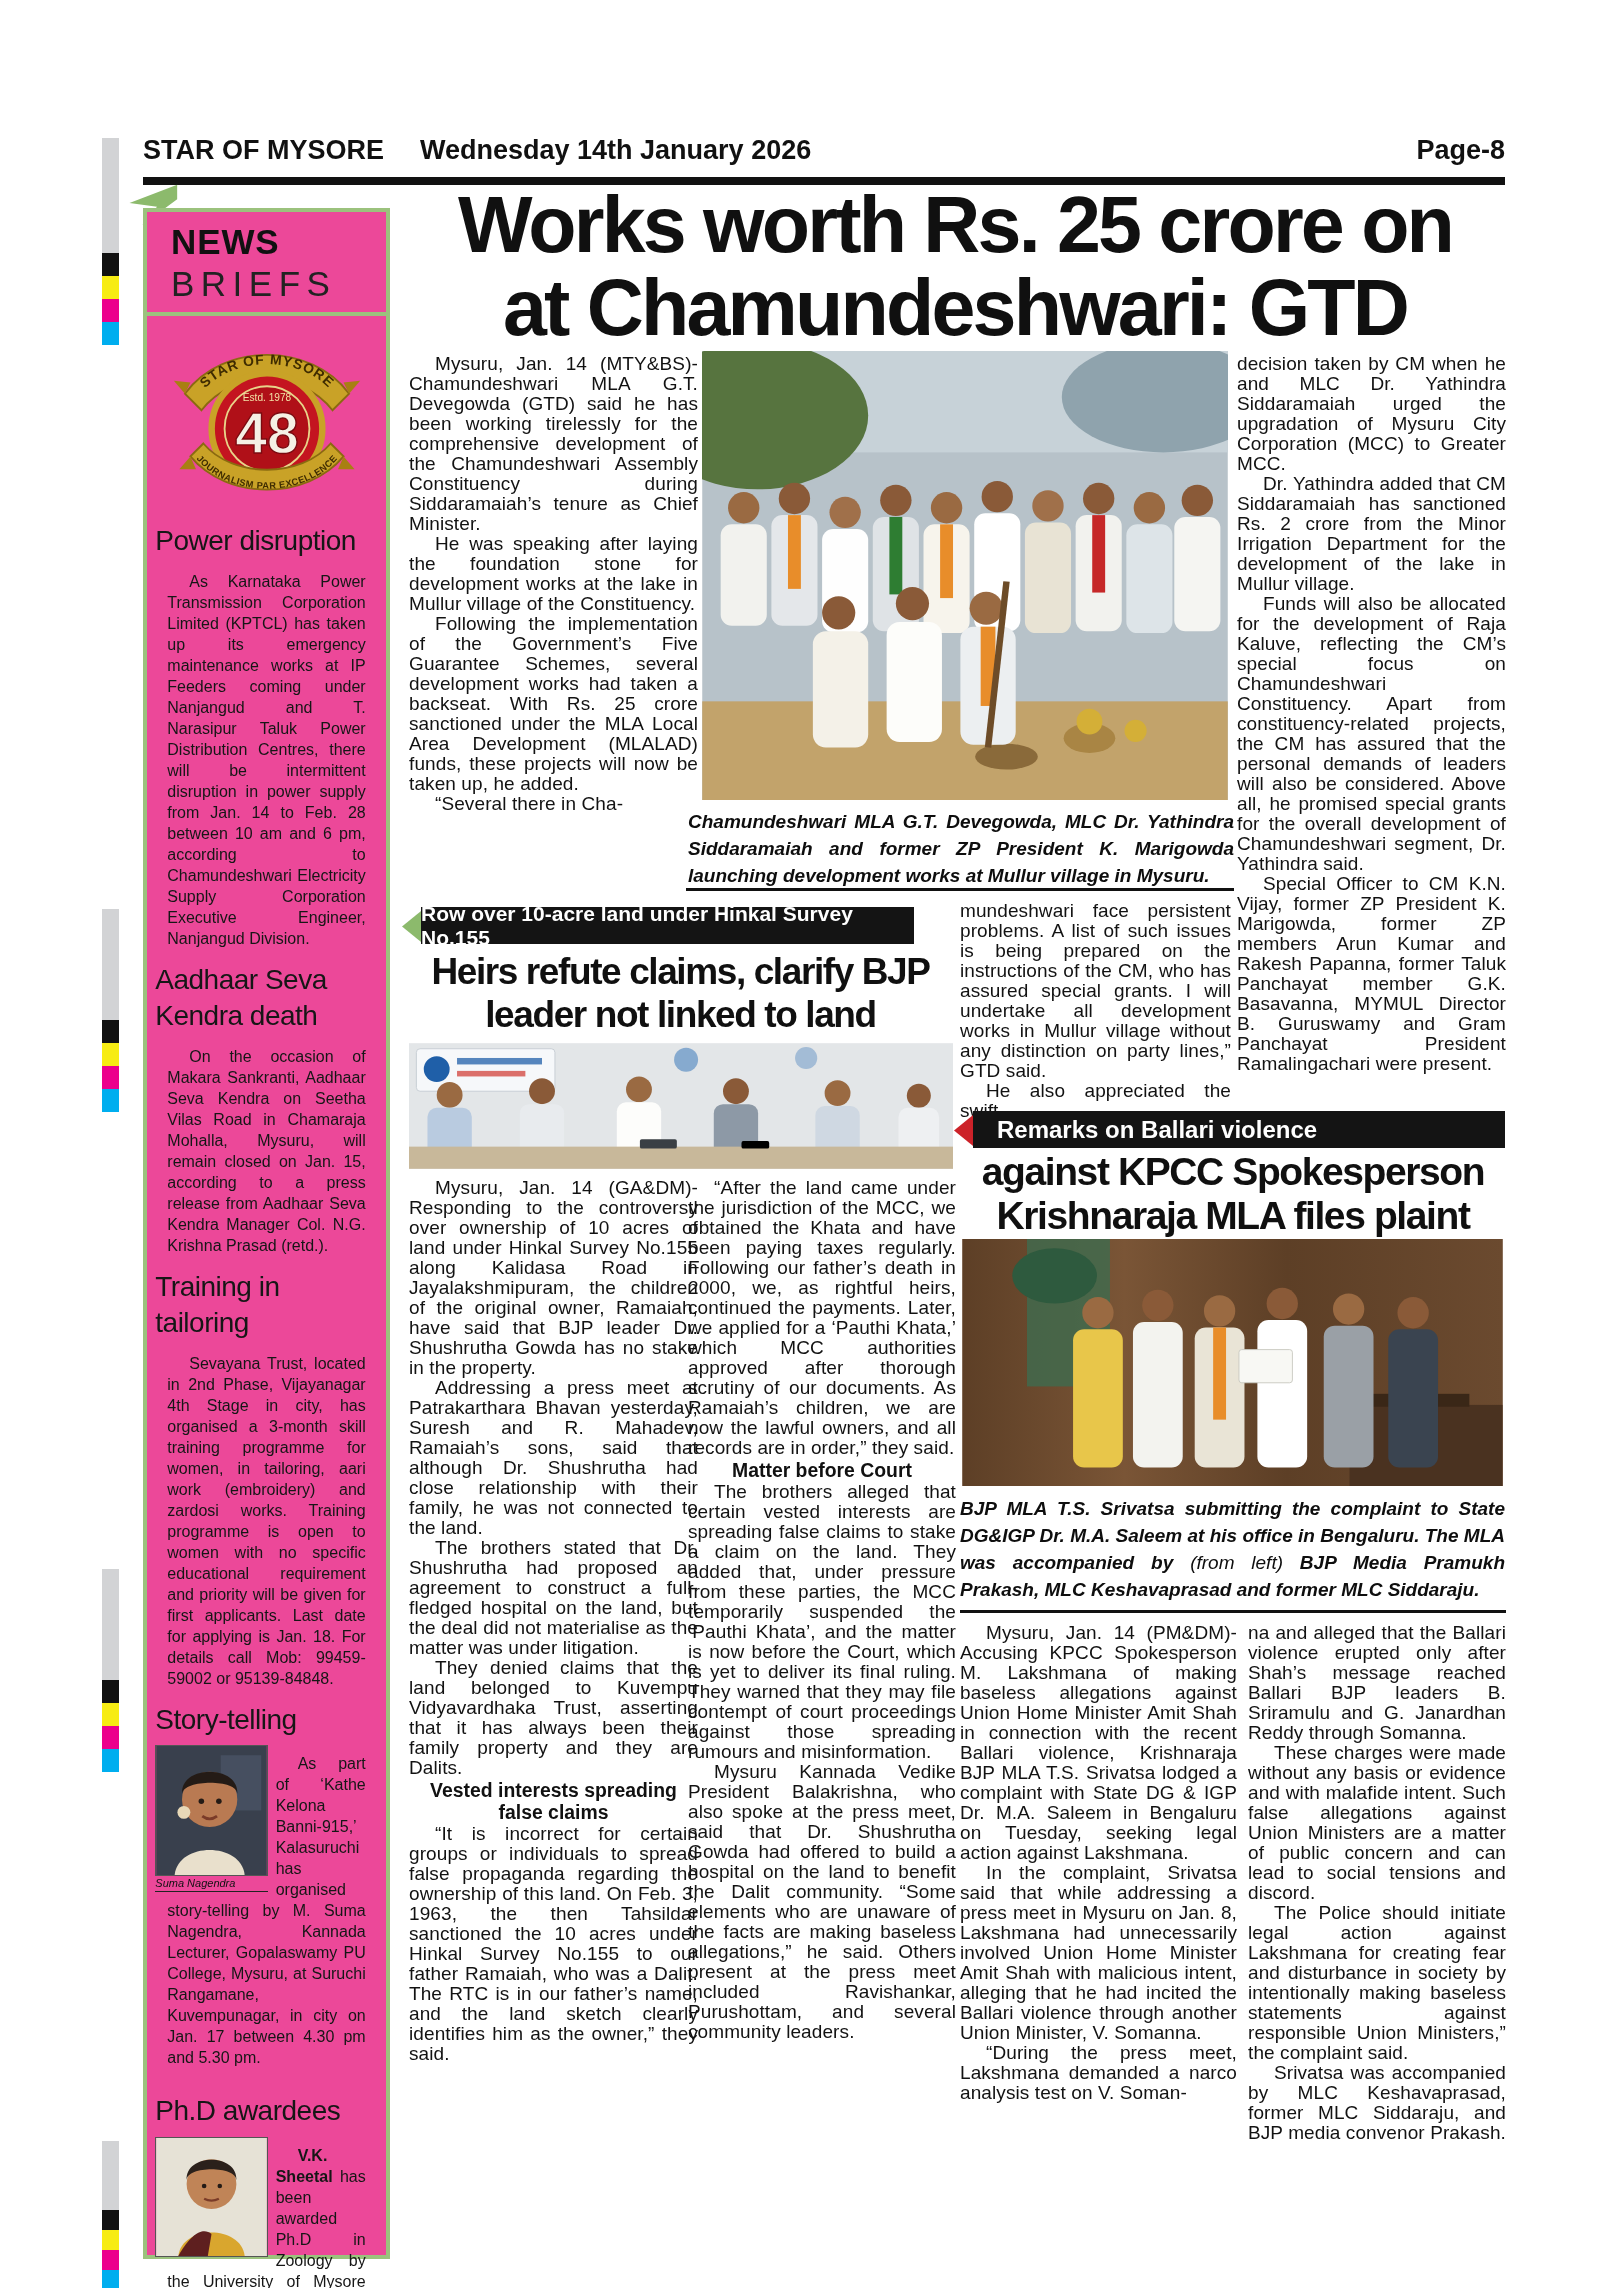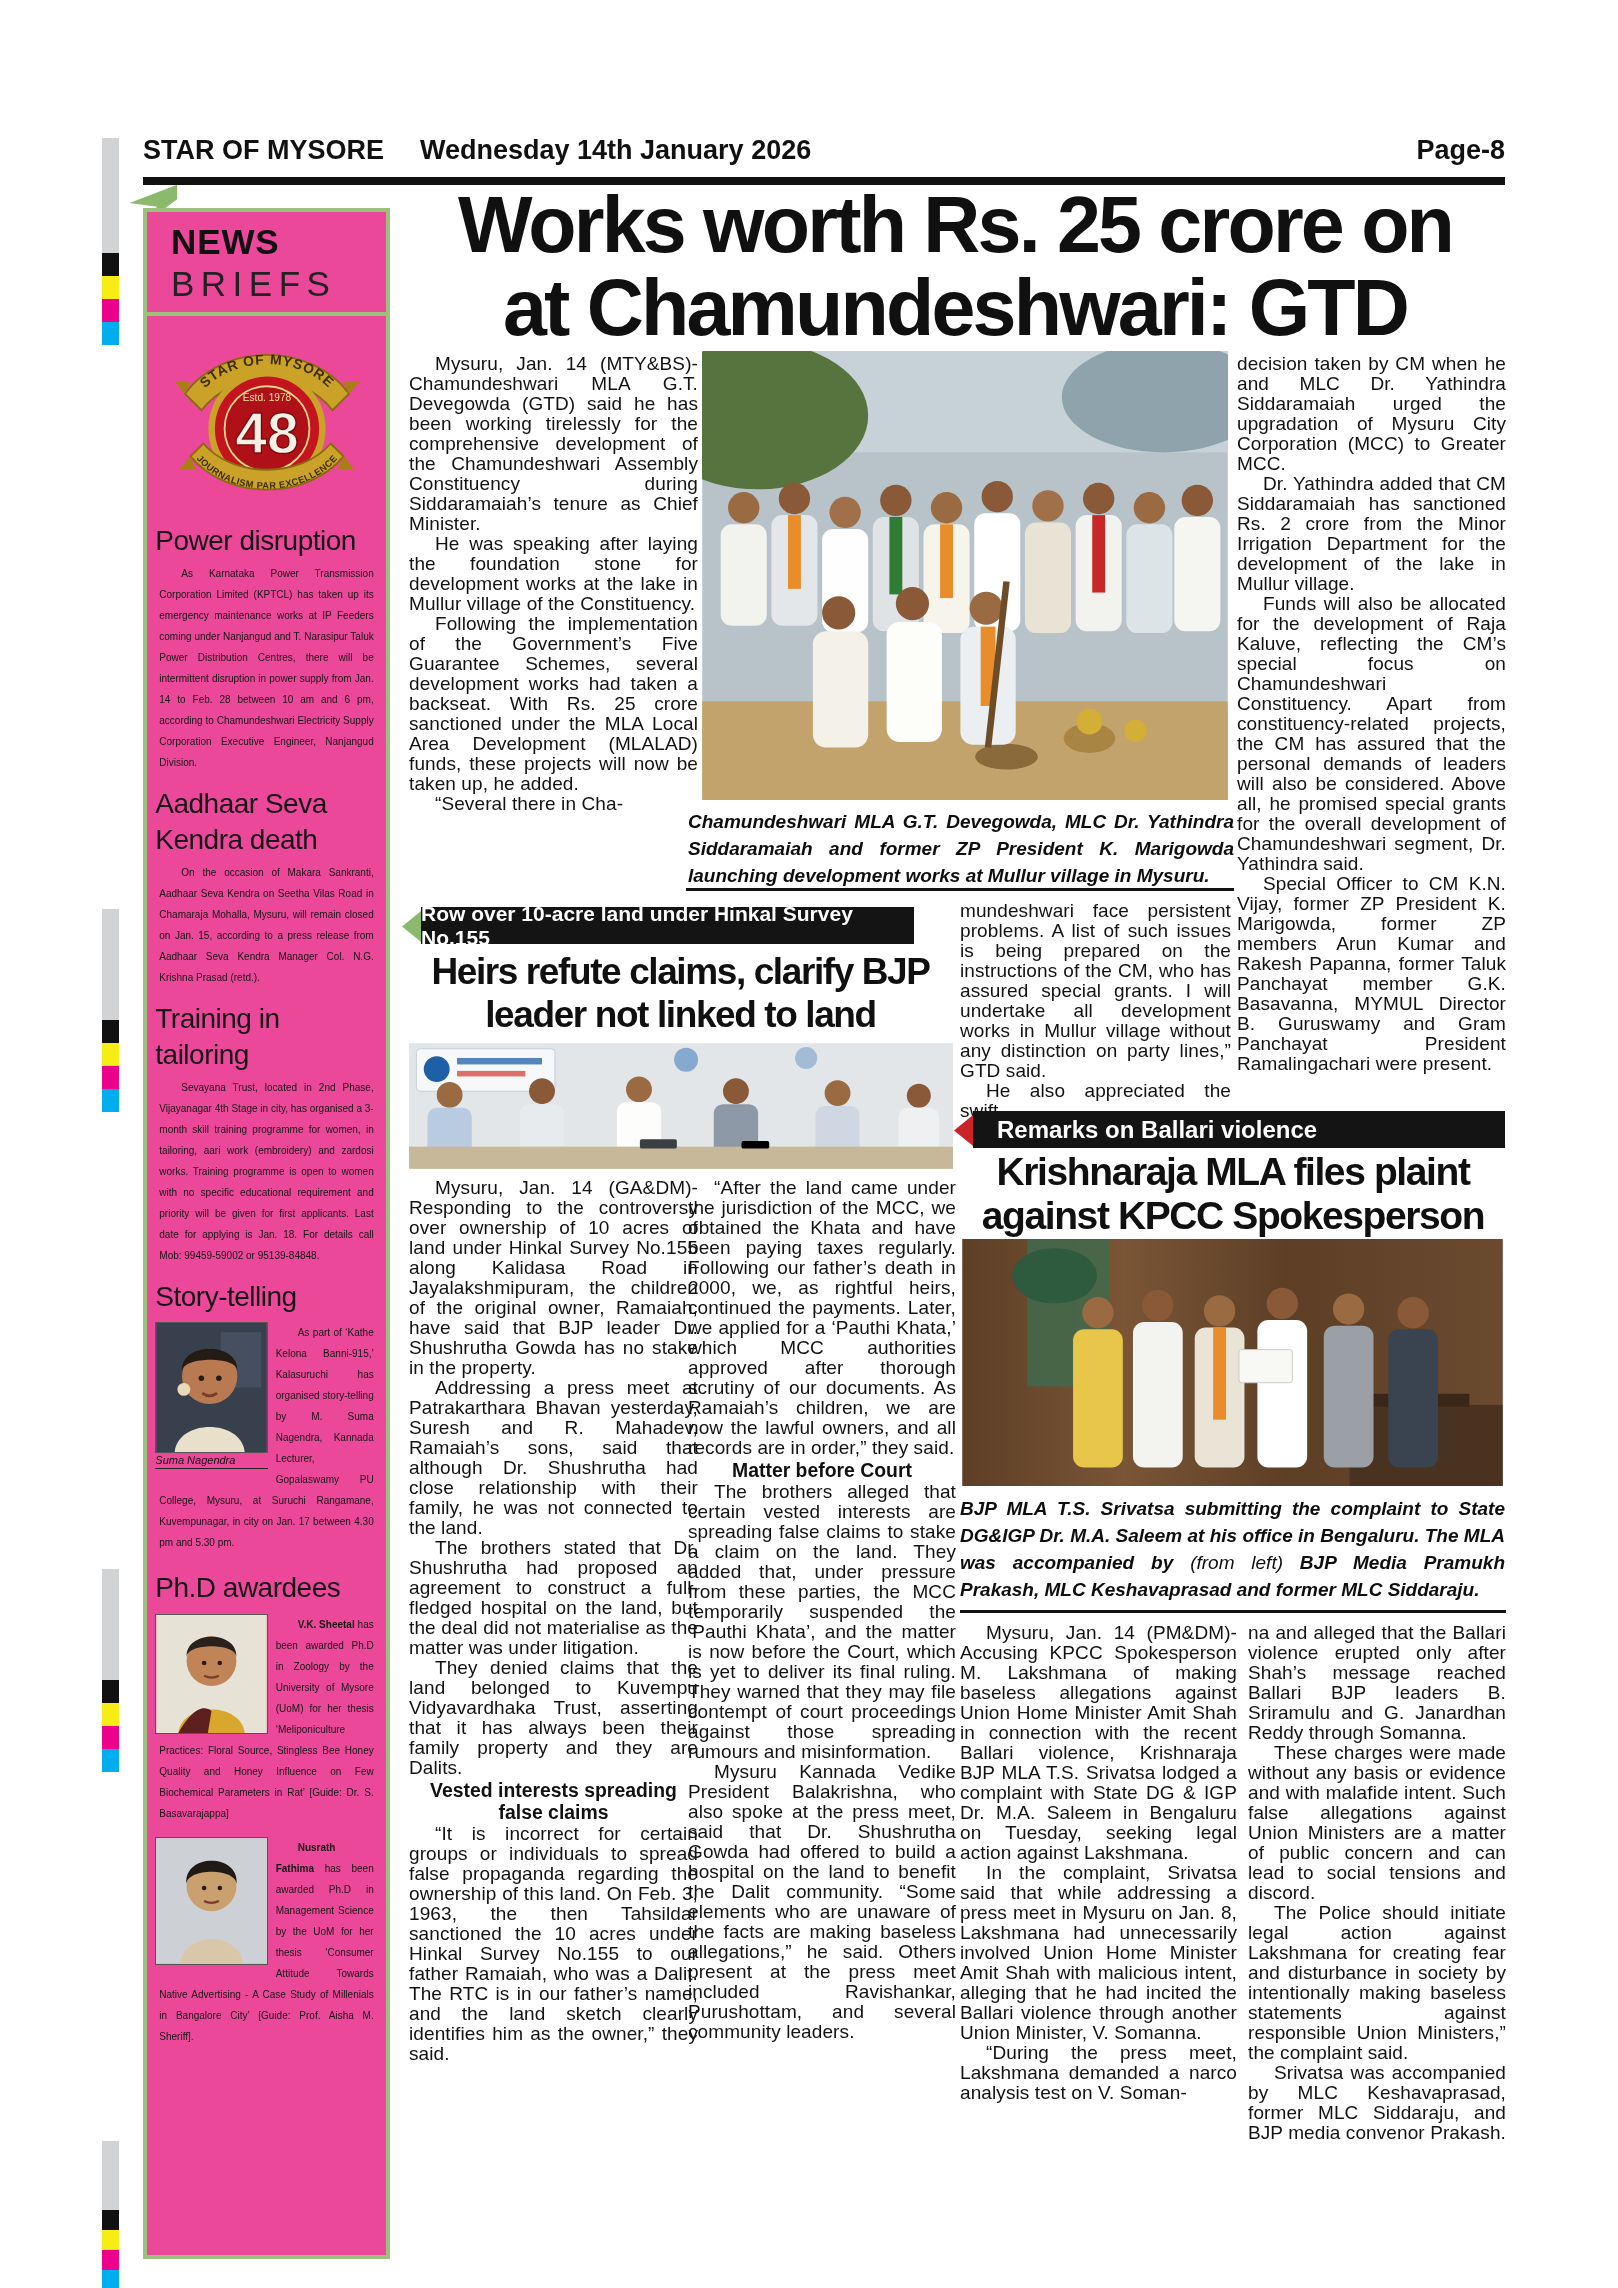--- a/index.html
+++ b/index.html
@@ -18,21 +18,21 @@
   .hdr .pageno{position:absolute;right:0;top:0;}
   .hdr-rule{position:absolute;left:143px;top:177px;width:1362px;height:8.3px;background:#111;}
 
   
   .nb{position:absolute;left:143px;top:208px;width:247px;height:2051px;border:4.6px solid #9bc27d;box-sizing:border-box;background:#ec4899;}
   .nb-title{padding:9.2px 0 5.5px 24px;border-bottom:4.6px solid #9bc27d;}
   .nb-title .t1{font-size:35px;font-weight:bold;letter-spacing:0.9px;line-height:41px;}
   .nb-title .t2{font-size:35px;font-weight:normal;letter-spacing:6.5px;line-height:44px;color:#222;}
   .nb-body{padding:5.5px 8.3px 0 8.3px;}
   .nb-h{font-size:28px;font-weight:normal;letter-spacing:-0.5px;line-height:36px;margin:13px 0 3.7px 0;color:#161616;}
-  .nb-p{font-size:10px;line-height:21px;text-align:justify;text-indent:22px;margin:4px;color:#161616;}
+  .nb-p{font-size:16px;line-height:21px;text-align:justify;text-indent:22px;margin:12px;color:#161616;}
   .nb-fig{float:left;width:113px;margin:3.7px 7.4px 1.8px 0;}
   .nb-fig .ph{width:111px;border:0.9px solid #555;display:block;}
   .nb-figcap{font-size:11px;font-weight:normal;font-style:italic;border-bottom:1.8px solid #222;padding:0.9px 0 1.8px 0;}
   .som-logo{display:block;margin:7.4px auto 1.8px auto;}
 
   
   .art-p{font-size:19px;line-height:20px;text-align:justify;text-indent:26px;margin:0;letter-spacing:0.1px;color:#121212;}
   .noind{text-indent:0;}
   .art-sub{font-size:19.4px;line-height:22px;font-weight:bold;text-align:center;margin:0.9px 0;}
   .headline{font-weight:bold;text-align:center;color:#101010;}
@@ -348,22 +348,22 @@
     <p class="art-p">The brothers alleged that certain vested interests are spreading false claims to stake a claim on the land. They added that, under pressure from these parties, the MCC temporarily suspended the ‘Pauthi Khata’, and the matter is now before the Court, which is yet to deliver its final ruling. They warned that they may file contempt of court proceedings against those spreading rumours and misinformation.</p>
     <p class="art-p">Mysuru Kannada Vedike President Balakrishna, who also spoke at the press meet, said that Dr. Shushrutha Gowda had offered to build a hospital on the land to benefit the Dalit community. “Some elements who are unaware of the facts are making baseless allegations,” he said. Others present at the press meet included Ravishankar, Purushottam, and several community leaders.</p>
   </div>
 
   <svg class="abs" style="left:954px;top:1114px" width="20" height="33" viewBox="0 0 22 36">
     <polygon points="22,0 0,18 22,36" fill="#cc2229"></polygon>
   </svg>
   <div class="abs kicker" style="left:973px;top:1111px;width:532px;height:37px;font-size:24px;justify-content:flex-start;padding-left:24px;box-sizing:border-box">Remarks on Ballari violence</div>
 
   <div class="abs headline h3a" style="left:960px;top:1150px;width:546px">
+    <div>against KPCC Spokesperson</div>
     <div>Krishnaraja MLA files plaint</div>
-    <div>against KPCC Spokesperson</div>
   </div>
 
   <svg class="abs photo" style="left:962px;top:1239px" width="541" height="247" viewBox="0 0 586 268">
     <rect width="586" height="268" fill="#6b4a2f"></rect>
     <rect x="0" y="0" width="586" height="268" fill="url(#wood)"></rect>
     <defs>
       <linearGradient id="wood" x1="0" y1="0" x2="1" y2="0">
         <stop offset="0" stop-color="#5d3f26"></stop>
           <stop offset="0.3" stop-color="#7a5536"></stop>
         <stop offset="0.6" stop-color="#5d3f26"></stop>

